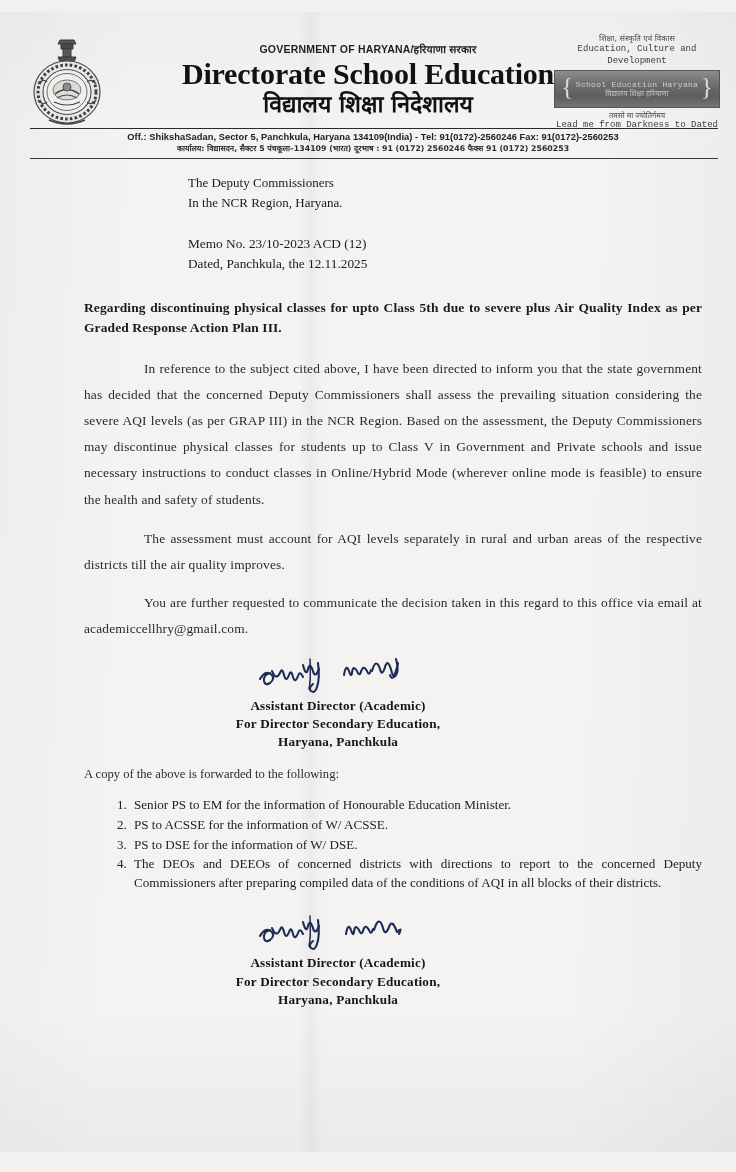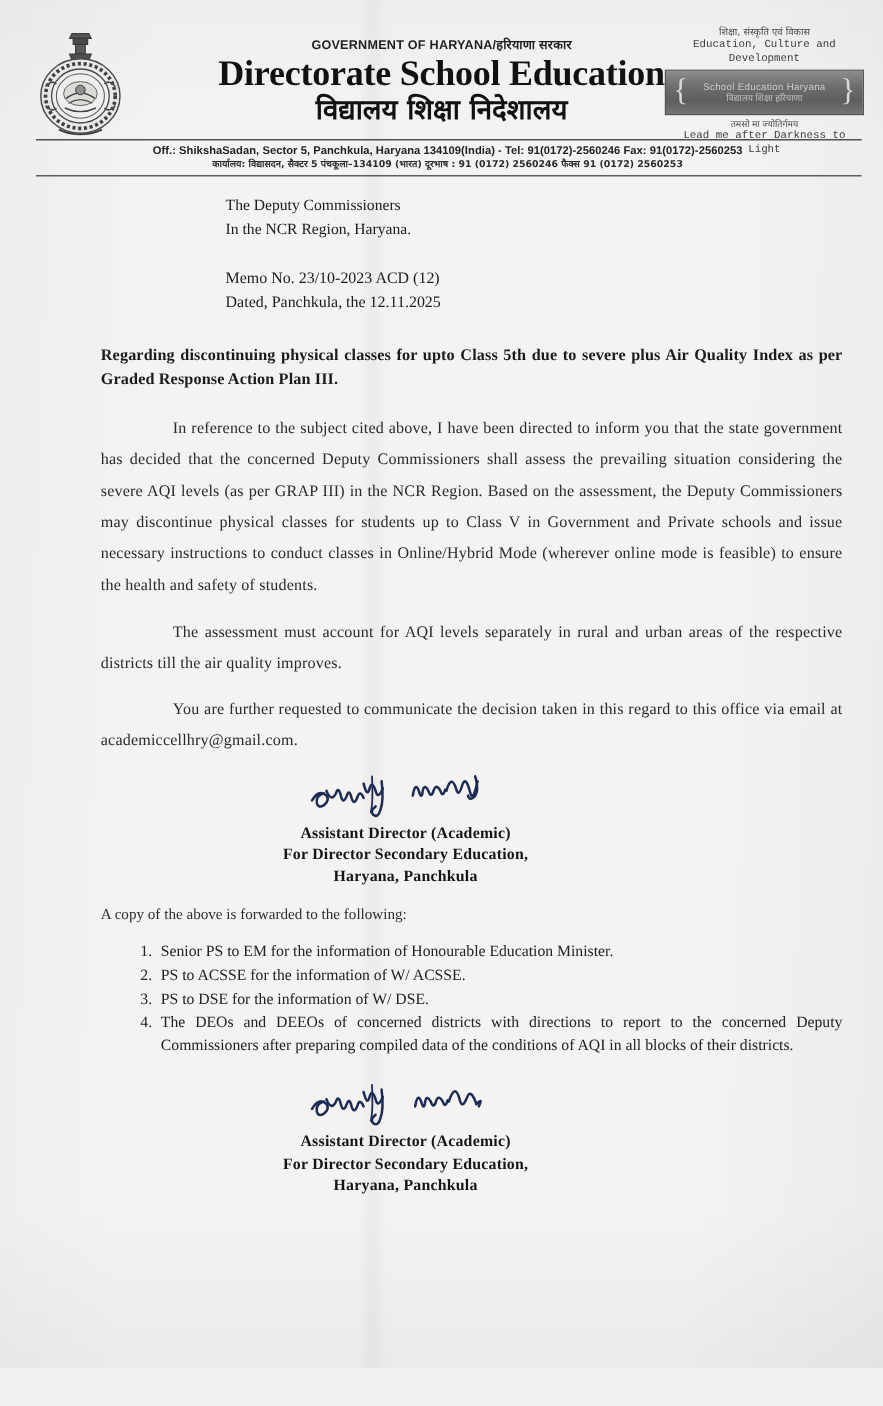--- a/index.html
+++ b/index.html
@@ -5,21 +5,21 @@
 <style>
   html, body {
     margin: 0;
     padding: 0;
     background: #f2f1ef;
   }
   .page {
     position: relative;
     width: 736px;
     height: 1140px;
-    margin: 0 auto;
+    margin: 12px auto;
     background: #f4f3f1;
     overflow: hidden;
     font-family: "Liberation Serif", "DejaVu Serif", serif;
     color: #1b1b1b;
     
     background-image:
       linear-gradient(92deg, rgba(0,0,0,0.022) 0%, rgba(0,0,0,0) 18%, rgba(0,0,0,0) 78%, rgba(0,0,0,0.03) 100%),
       linear-gradient(180deg, rgba(0,0,0,0.02) 0%, rgba(0,0,0,0) 10%, rgba(0,0,0,0) 88%, rgba(0,0,0,0.035) 100%);
   }
   .page::after {
@@ -114,21 +114,21 @@
     font-family: "Liberation Serif", serif;
     line-height: 1;
   }
   .logo-box .bracket.left { left: 6px; }
   .logo-box .bracket.right { right: 6px; }
   .logo-txt {
     text-align: center;
     line-height: 1.15;
   }
   .logo-txt .l1 {
-    font-family: Liberation Sans, sans-serif;
+    font-family: Liberation Mono, monospace;
     font-size: 8px;
     color: #cfcfcf;
     letter-spacing: 0.3px;
   }
   .logo-txt .l2 {
     font-family: Liberation Sans, sans-serif;
     font-size: 7.5px;
     color: #c4c4c4;
   }
   .hr-mid {
@@ -322,21 +322,21 @@
       <div class="hr-en">Education, Culture and Development</div>
       <div class="logo-box">
         <span class="bracket left">{</span>
         <span class="bracket right">}</span>
         <span class="logo-txt">
           <span class="l1" style="display:block">School Education Haryana</span>
           <span class="l2" style="display:block">विद्यालय शिक्षा हरियाणा</span>
         </span>
       </div>
       <div class="hr-mid">तमसो मा ज्योतिर्गमय</div>
-      <div class="hr-en">Lead me after Darkness to Light</div>
+      <div class="hr-en">Lead me from Darkness to Dated</div>
     </div>
 
     <div class="head-center">
       <div class="gov-line">GOVERNMENT OF HARYANA/हरियाणा सरकार</div>
       <div class="dir-en">Directorate School Education</div>
       <div class="dir-hi">विद्यालय शिक्षा निदेशालय</div>
     </div>
   </div>
 
   <hr class="rule">

